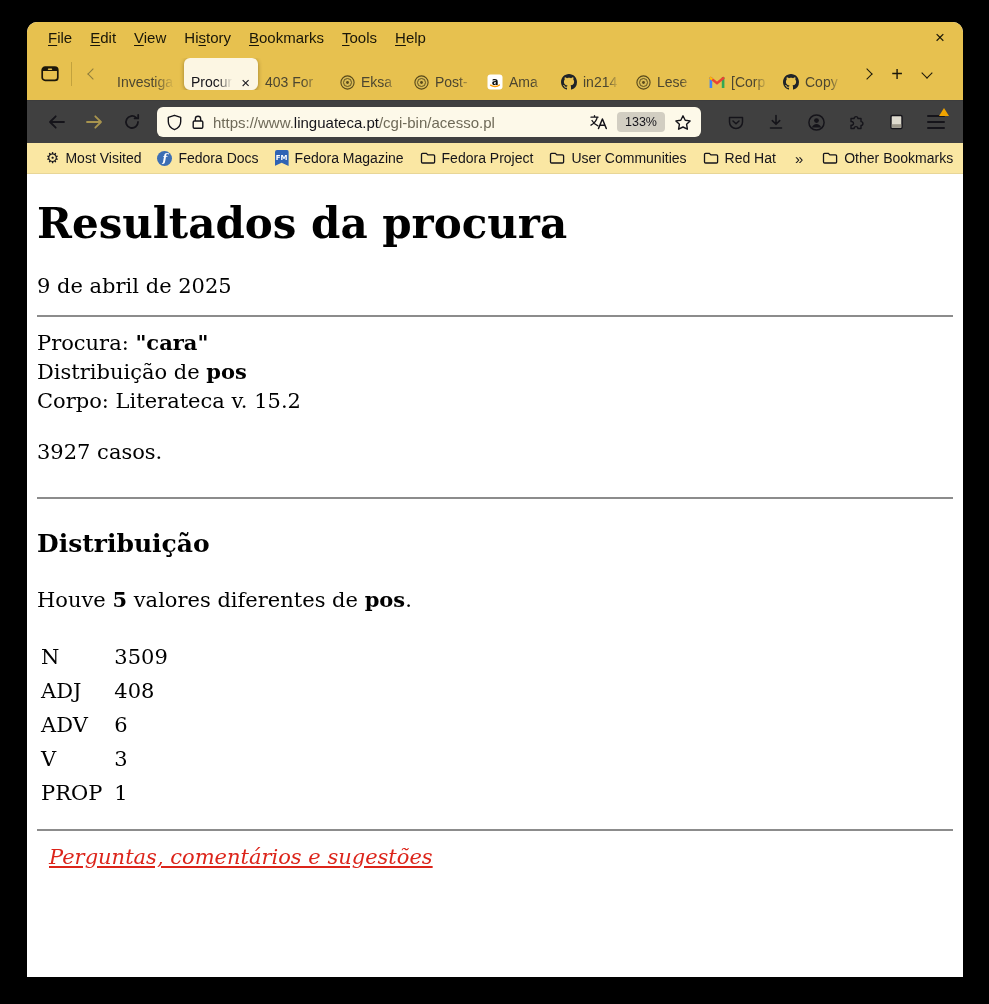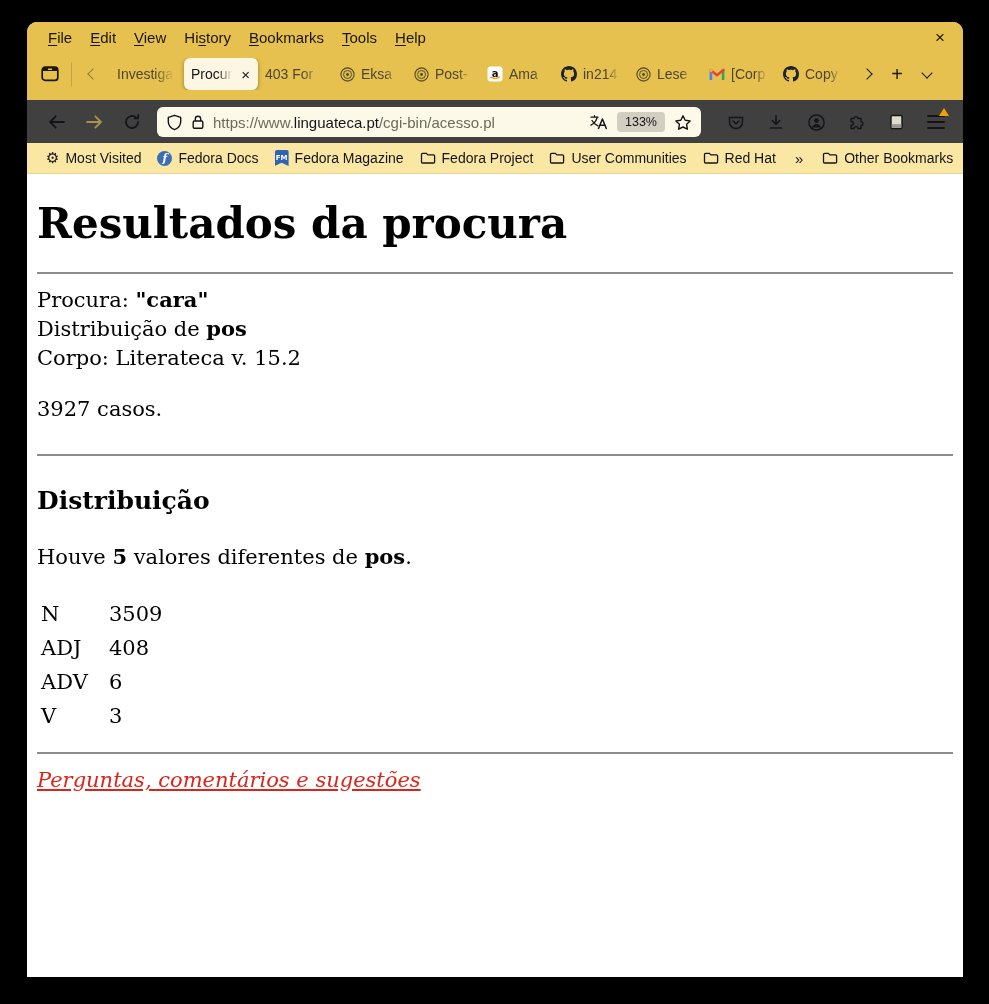--- a/index.html
+++ b/index.html
@@ -24,21 +24,21 @@
   .tool-btn{background:none;border:0;padding:0;display:flex;align-items:center;
             justify-content:center;width:30px;height:30px;border-radius:5px;}
   .vsep{width:1px;height:24px;background:#c2a23d;margin:0 6px;}
   .chev{display:inline-block;width:7px;height:7px;border-right:1.7px solid currentColor;
         border-bottom:1.7px solid currentColor;}
   .chev.left{transform:rotate(135deg);} .chev.right{transform:rotate(-45deg);}
   .chev.down{transform:rotate(45deg);margin-top:-3px;}
   .dim{color:#8d7c3c;} .dark{color:#1c180a;}
   .tabs{display:flex;align-items:center;overflow:hidden;margin:0 2px;}
   .tab{flex:0 0 auto;width:74px;height:32px;border-radius:6px;display:flex;
-       align-items:center;padding:0 7px;box-sizing:border-box;gap:6px;color:#4c4630;
+       align-items:flex-end;padding:0 7px;box-sizing:border-box;gap:6px;color:#4c4630;
        font-size:14px;}
   .tab .favicon{flex:0 0 auto;width:16px;height:16px;display:flex;align-items:center;justify-content:center;}
   .tab-label{white-space:nowrap;overflow:hidden;flex:1;
        -webkit-mask-image:linear-gradient(90deg,#000 62%,transparent 96%);
        mask-image:linear-gradient(90deg,#000 62%,transparent 96%);}
   .tab.active{background:#fcf6e3;color:#15141a;box-shadow:0 1px 4px rgba(60,40,0,.45);}
   .tab-close{background:none;border:0;font-size:15px;color:#15141a;padding:0 1px;line-height:1;}
   .newtab{font-size:20px;color:#1c180a;font-weight:400;}
 
   
@@ -82,21 +82,21 @@
   .date{margin:0 0 14px;}
   .content hr{border:0;height:2px;background:#8c8c8c;margin:12px 0;}
   .meta{margin:12px 0 0;}
   .casos{margin:22px 0 30px;}
   .content h2{font-size:25px;margin:28px 0 24px;font-weight:bold;}
   .houve{margin:0 0 24px;}
   .dist-table{border-spacing:2px;margin:4px 0 18px;}
   .dist-table td{padding:2px 8px 2px 2px;line-height:28px;}
   .dist-table td:first-child{min-width:56px;}
   .info{margin:10px 0 0;text-align:right;}
-  .feedback{margin:0;font-style:italic;}
+  .feedback{margin:12px;font-style:italic;}
   a.purple{color:#6b2590;} a.red{color:#dc241a;}
   .content a{text-decoration:underline;}
   svg{display:block;}
 </style>
 </head>
 <body>
 
 <div class="window">
 
   <div class="menubar">
@@ -363,20 +363,21 @@
           <svg width="16" height="14" viewBox="0 0 16 14">
             <path d="M1.5 3.4c0-.6.5-1.1 1.1-1.1h3.7l1.6 1.6h5.6c.6 0 1.1.5 1.1 1.1v5.9c0 .6-.5 1.1-1.1 1.1H2.6c-.6 0-1.1-.5-1.1-1.1z" fill="none" stroke="#15141a" stroke-width="1.3"></path>
           </svg>
         </span>
       <span>Other Bookmarks</span>
     </div>
   </div>
 
   <div class="content">
     <h1>Resultados da procura</h1>
+    <p class="date">9 de abril de 2025</p>
     <hr>
     <p class="meta">
       <span>Procura: </span><b>"cara"</b><br>
       <span>Distribuição de </span><b>pos</b><br>
       <span>Corpo: Literateca v. 15.2</span>
     </p>
     <p class="casos">3927 casos.</p>
     <hr>
     <h2>Distribuição</h2>
     <p class="houve">
@@ -393,20 +394,24 @@
             <td>408</td>
           </tr>
       <tr>
             <td>ADV</td>
             <td>6</td>
           </tr>
       <tr>
             <td>V</td>
             <td>3</td>
           </tr>
+      <tr>
+            <td>PROP</td>
+            <td>1</td>
+          </tr>
     </tbody>
       </table>
     <hr>
     <div class="feedback">
       <a class="red" href="#">Perguntas, comentários e sugestões</a>
     </div>
   </div>
 
 </div>
 

